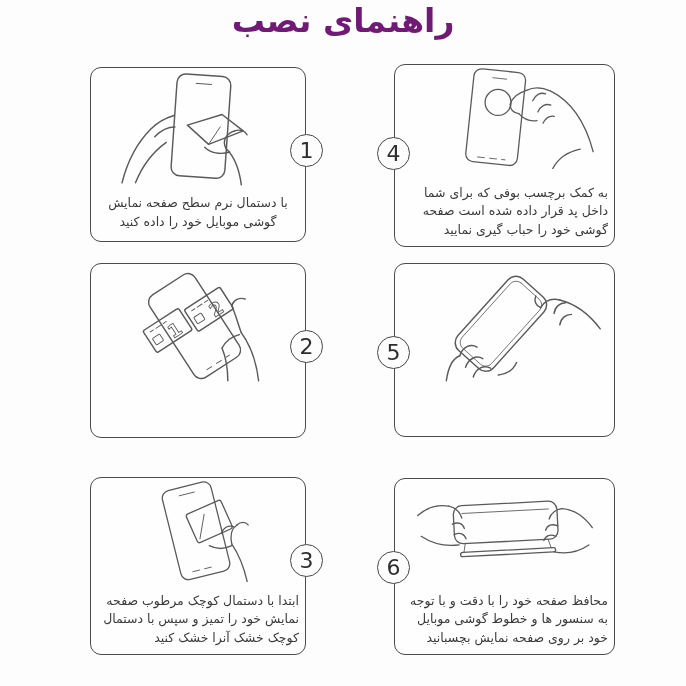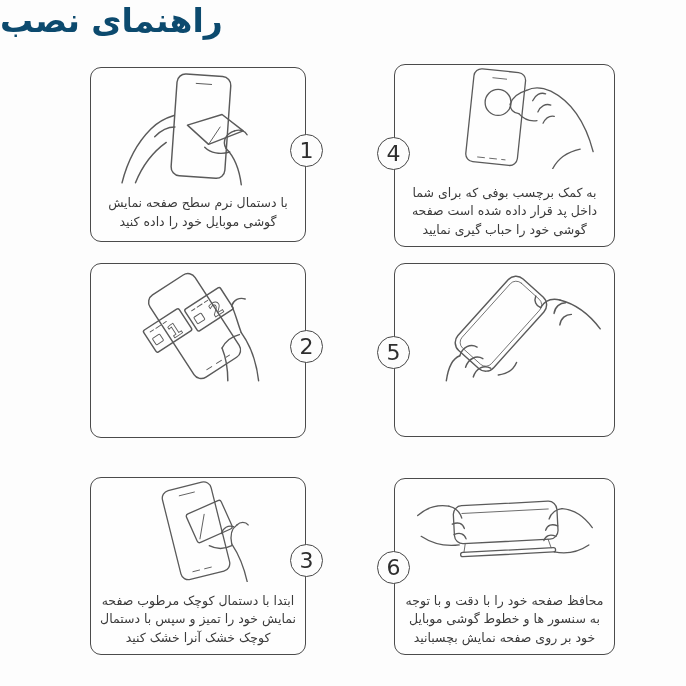--- a/index.html
+++ b/index.html
@@ -3,41 +3,41 @@
 <meta charset="utf-8">
 <style>
   html,body { margin:0; padding:0; background:#ffffff; }
   .page {
     position:relative; width:686px; height:686px;
     background:#fdfdfd; overflow:hidden;
     font-family:"DejaVu Sans", sans-serif;
   }
   .title {
     position:absolute; top:1px; left:0; width:100%;
-    text-align:left; direction:rtl;
-    font-size:33px; font-weight:700; color:#0c4a6e;
+    text-align:center; direction:rtl;
+    font-size:33px; font-weight:700; color:#701a75;
   }
   .step-box {
     position:absolute; background:#fefefe;
     border:1.6px solid #4b4b4b; border-radius:11px;
   }
   .step-num {
     position:absolute; width:33px; height:33px; box-sizing:border-box;
     border:1.7px solid #474747; border-radius:50%; background:#fdfdfd;
     display:flex; align-items:center; justify-content:center;
     font-size:22px; color:#2e2e2e; z-index:2;
   }
   .num-right { right:-18px; top:66px; }
   .num-left  { left:-18px;  top:72px; }
   .step-text {
     position:absolute; bottom:10px; left:6px; right:6px;
     direction:rtl; text-align:center; white-space:pre-line;
     font-size:12.5px; line-height:1.48; color:#3b3b3b;
   }
-  .t3 .step-text { bottom:7px; }
+  .t3 .step-text { bottom:7px;text-align:right; }
   .illus { position:absolute; top:2px; left:0; width:100%; display:flex; justify-content:center; }
   .illus svg { width:202px; height:116px; }
   .t3 .illus svg { height:102px; }
   .illus g, .illus path, .illus rect, .illus line, .illus circle, .illus polygon {
     fill:none; stroke:#5a5a5a; stroke-width:1.5;
     stroke-linecap:round; stroke-linejoin:round;
   }
   .illus .thin  { stroke-width:1; }
   .illus .xthin { stroke-width:0.8; }
   .illus text.pk-num {

